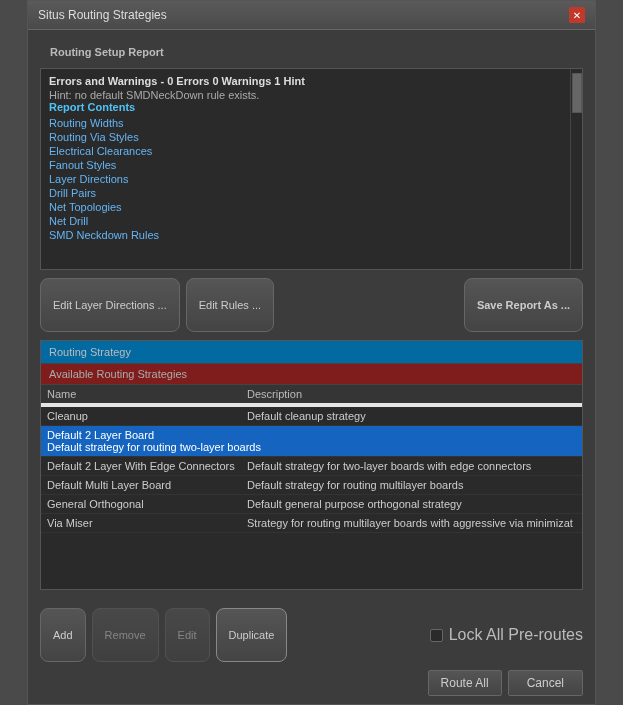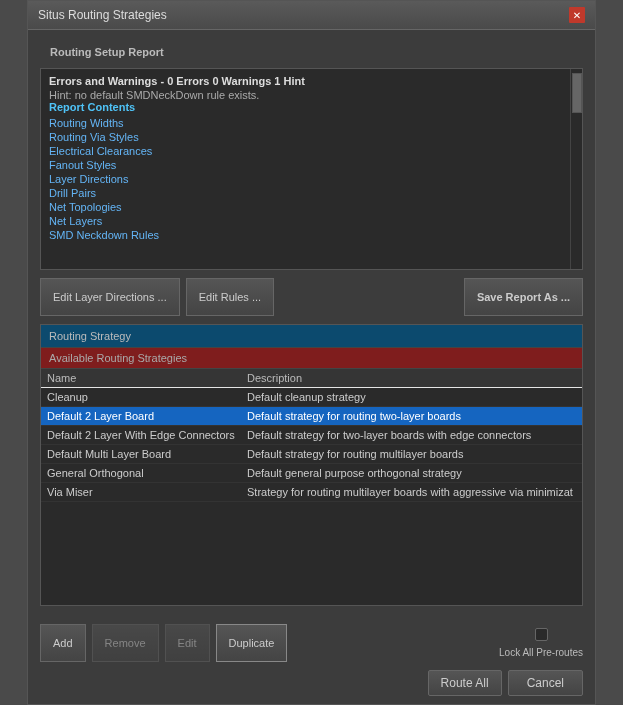--- a/index.html
+++ b/index.html
@@ -117,74 +117,74 @@
       top: 4px;
       left: 1px;
     }
     .buttons-row {
       display: flex;
       gap: 6px;
       align-items: center;
       flex-shrink: 0;
     }
     .btn {
-      padding: 12px 12px;
+      padding: 20px 12px;
       font-size: 11px;
       background: linear-gradient(to bottom, #555, #444);
       border: 1px solid #666;
       color: #ccc;
       cursor: pointer;
-      border-radius: 0;
+      border-radius: 8px;
       white-space: nowrap;
     }
     .btn-right { margin-left: auto; font-weight: bold; }
     .routing-strategy-section {
       border: 1px solid #555;
       background: #2a2a2a;
       flex: 1;
       display: flex;
       flex-direction: column;
       overflow: hidden;
     }
     .routing-strategy-header {
       padding: 5px 8px;
-      background: #0c4a6e;
+      background: #0369a1;
       border-bottom: 1px solid #444;
       color: #bbb;
       font-size: 11px;
     }
     .available-label {
       padding: 4px 8px;
       color: #aaa;
       font-size: 11px;
       background: #7f1d1d;
       border-bottom: 1px solid #444;
     }
     .table-header {
       display: flex;
       background: #353535;
-      border-bottom: 1px solid #e5e5e5;
+      border-bottom: 4px solid #e5e5e5;
       padding: 3px 6px;
     }
     .col-name { width: 200px; color: #bbb; font-size: 11px; }
     .col-desc { flex: 1; color: #bbb; font-size: 11px; }
     .table-body {
       flex: 1;
       overflow-y: auto;
     }
     .table-body::-webkit-scrollbar { width: 8px; }
     .table-body::-webkit-scrollbar-track { background: #2a2a2a; }
     .table-body::-webkit-scrollbar-thumb { background: #555; }
     .table-row {
       display: flex;
       padding: 3px 6px;
       border-bottom: 1px solid #333;
       cursor: pointer;
     }
-    .table-row.selected { background: #1565c0; color: white; }
+    .table-row.selected { background: #1565c0; color: white; flex-direction: column; }
     .table-row.selected .col-desc-cell { color: white; }
     .col-name-cell { width: 200px; font-size: 11px; color: #ccc; overflow: hidden; text-overflow: ellipsis; white-space: nowrap; }
     .col-desc-cell { flex: 1; font-size: 11px; color: #ccc; overflow: hidden; text-overflow: ellipsis; white-space: nowrap; }
     .table-row.selected .col-name-cell { color: white; }
     .bottom-area {
       padding: 8px 12px;
       display: flex;
       flex-direction: column;
       gap: 8px;
       flex-shrink: 0;
@@ -199,22 +199,21 @@
       flex-direction: column;
       gap: 4px;
       margin-left: auto;
       align-items: flex-start;
     }
     .checkbox-item {
       display: flex;
       align-items: center;
       gap: 6px;
       color: #bbb;
-      font-size: 10px;
-      flex-direction: column;
+      font-size: 16px;
     }
     .checkbox-input {
       width: 13px;
       height: 13px;
       background: #2a2a2a;
       border: 1px solid #666;
       border-radius: 2px;
       flex-shrink: 0;
     }
     .bottom-action-row {
@@ -275,21 +274,21 @@
           <div class="errors-warnings">Errors and Warnings - 0 Errors 0 Warnings 1 Hint</div>
           <div class="hint-text">Hint: no default SMDNeckDown rule exists.</div>
           <div class="report-contents-label">Report Contents</div>
           <a class="report-link">Routing Widths</a>
           <a class="report-link">Routing Via Styles</a>
           <a class="report-link">Electrical Clearances</a>
           <a class="report-link">Fanout Styles</a>
           <a class="report-link">Layer Directions</a>
           <a class="report-link">Drill Pairs</a>
           <a class="report-link">Net Topologies</a>
-          <a class="report-link">Net Layers</a>
+          <a class="report-link">Net Drill</a>
           <a class="report-link">SMD Neckdown Rules</a>
         </div>
         <div class="scrollbar-track">
           <div class="scrollbar-thumb"></div>
         </div>
       </div>
     </div>
 
     <div class="buttons-row">
       <button class="btn">Edit Layer Directions ...</button>

